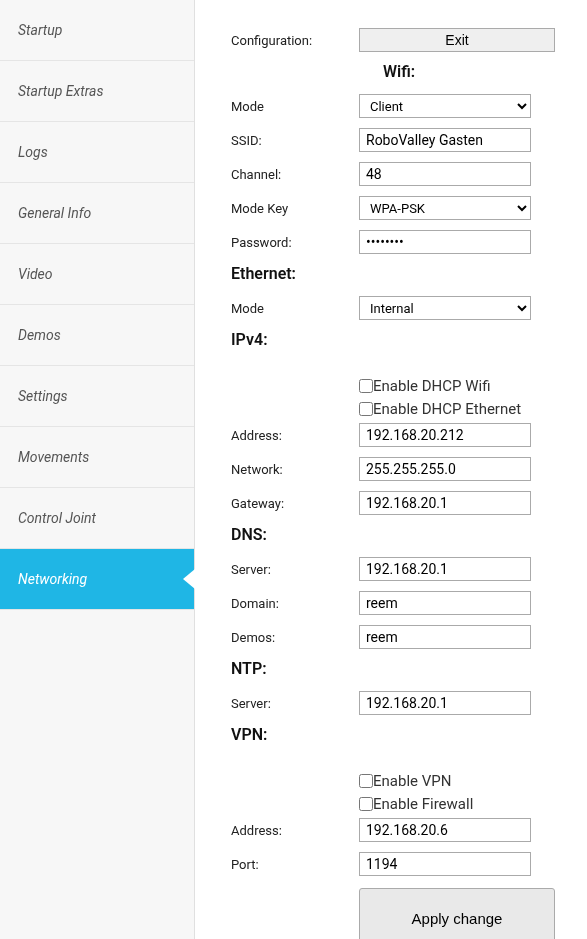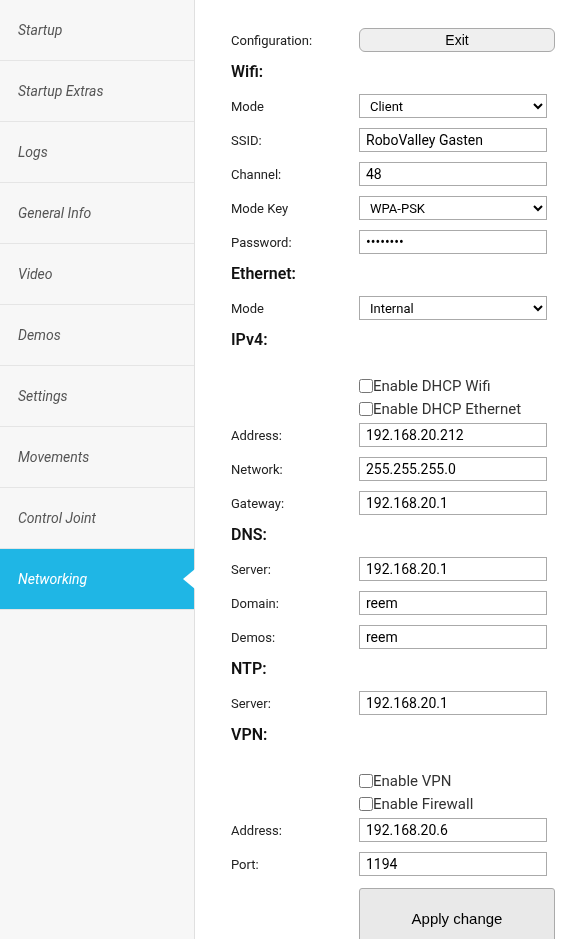--- a/index.html
+++ b/index.html
@@ -58,43 +58,43 @@
       font-size: 13px;
       color: #222;
     }
     .section-title {
       font-weight: 600;
       font-size: 16px;
       color: #111;
       margin-top: 10px;
       margin-bottom: 13px;
     }
-    .section-title.first { margin-top: 4px; }
+    .section-title.first { margin-top: 4px; text-align: center; }
     .field { flex: 1; }
     input[type="text"], input[type="password"], select {
-      width: 188px;
+      width: 172px;
       height: 24px;
       border: 1px solid #aaa;
       padding: 1px 6px;
       font-size: 14px;
       font-family: inherit;
       background: #fff;
     }
     select {
       height: 24px;
       font-size: 13px;
     }
     button.wide-btn {
       width: 196px;
       height: 24px;
       border: 1px solid #aaa;
       background: #efefef;
       font-size: 14px;
       cursor: pointer;
-      border-radius: 6px;
+      border-radius: 0;
     }
     button.apply-btn {
       width: 196px;
       height: 60px;
       border: 1px solid #aaa;
       background: #e9e9e9;
       font-size: 15px;
       cursor: pointer;
       border-radius: 3px;
     }

